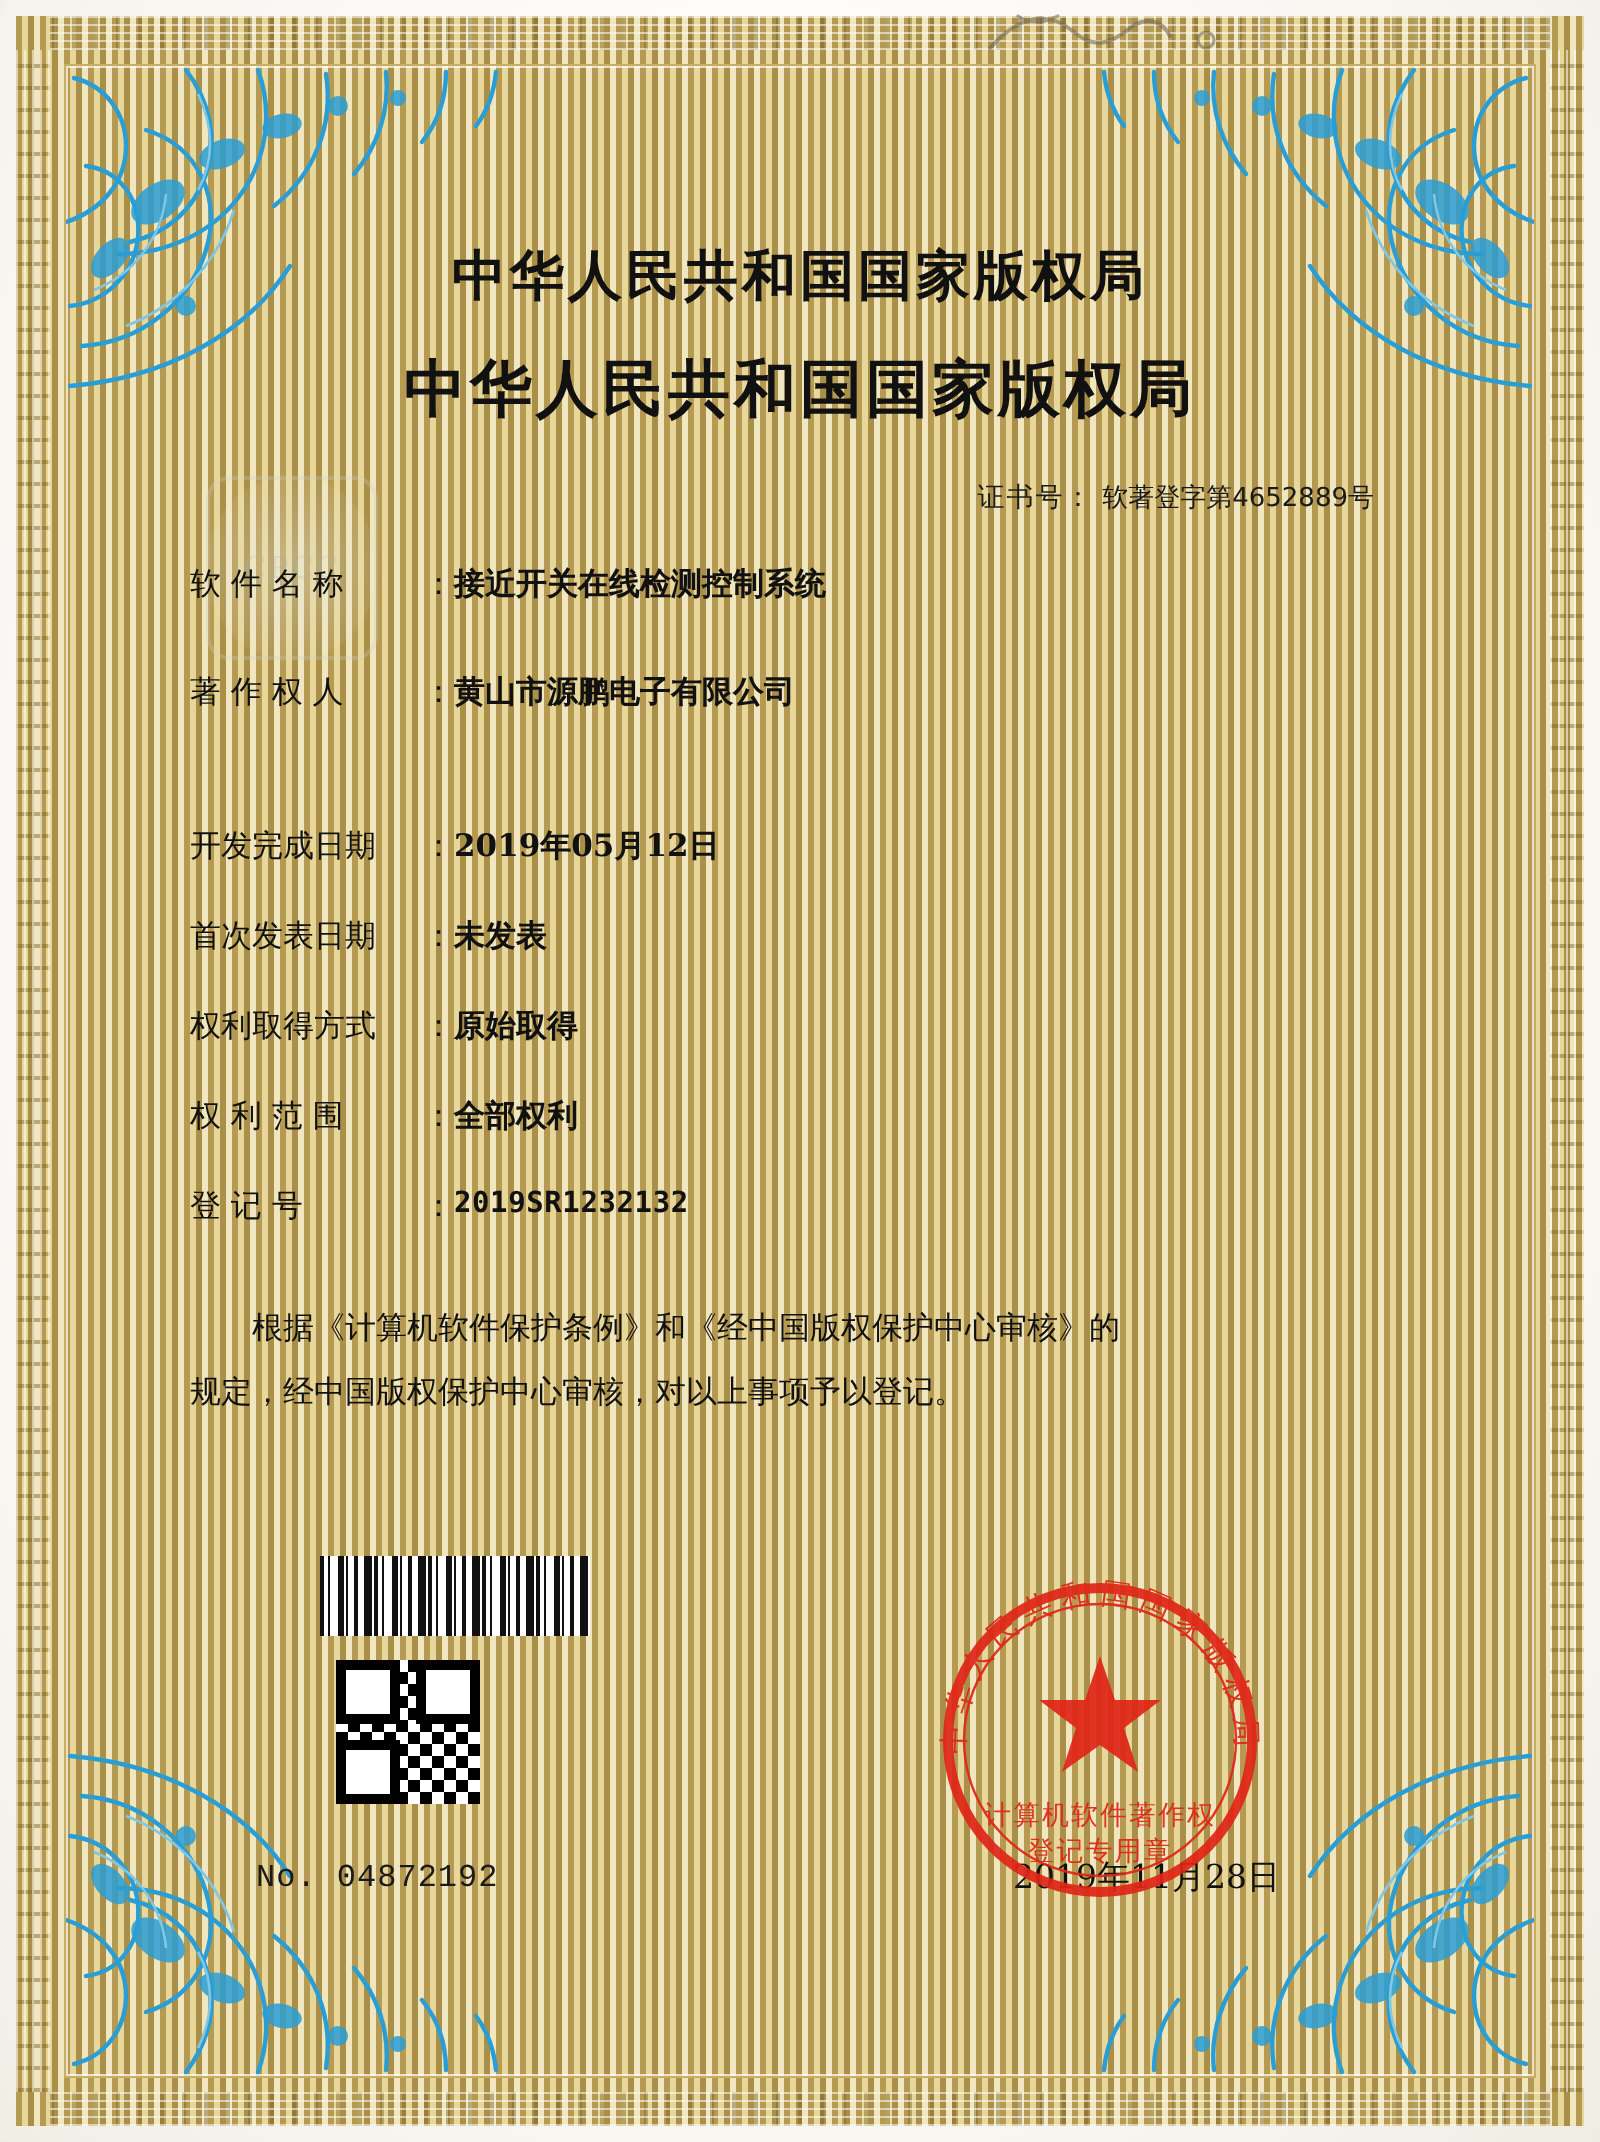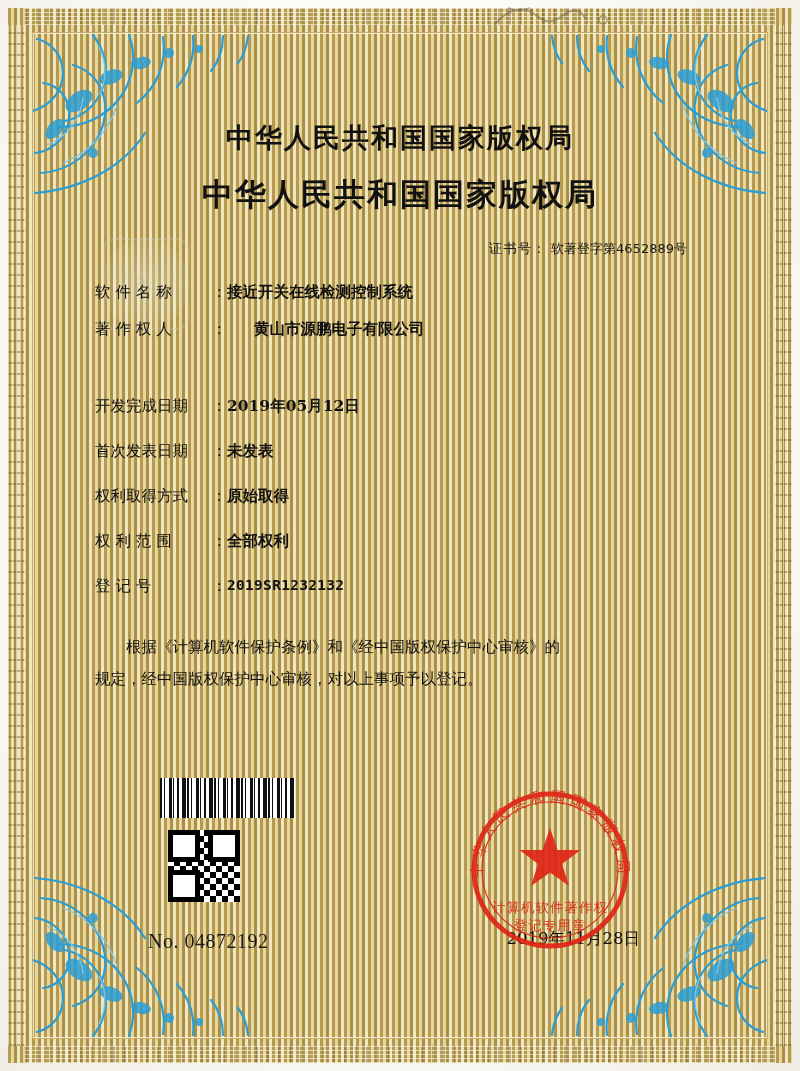--- a/index.html
+++ b/index.html
@@ -264,26 +264,26 @@
     top: 780px;
     width: 180px;
     height: 180px;
     z-index: 7;
     opacity: .92;
   }
 
   
   #footer-no {
     position: absolute;
-    left: 148px;
+    left: 128px;
     top: 930px;
-    font-size: 20px;
+    font-size: 16px;
     letter-spacing: .5px;
     color: #1a1a1a;
-    font-family: Liberation Serif, serif;
+    font-family: Liberation Mono, monospace;
     z-index: 6;
   }
   #footer-date {
     position: absolute;
     right: 160px;
     top: 928px;
     font-size: 16.5px;
     color: #111;
     font-family: "DejaVu Serif", "Liberation Serif", serif;
     z-index: 6;
@@ -453,21 +453,21 @@
       <div class="field-row">
         <div class="field-label spread">
           <span>软 件 名 称</span>
           <span class="field-colon">：</span>
         </div>
         <div class="field-value">
           <span>接近开关在线检测控制系统</span>
         </div>
       </div>
 
-      <div class="field-row" style="margin-top:13px;gap:27px;">
+      <div class="field-row" style="margin-top:30px;">
         <div class="field-label spread">
           <span>著 作 权 人</span>
           <span class="field-colon">：</span>
         </div>
         <div class="field-value">黄山市源鹏电子有限公司</div>
       </div>
 
       <div id="gap-after-owner"></div>
 
       <div class="field-row">

